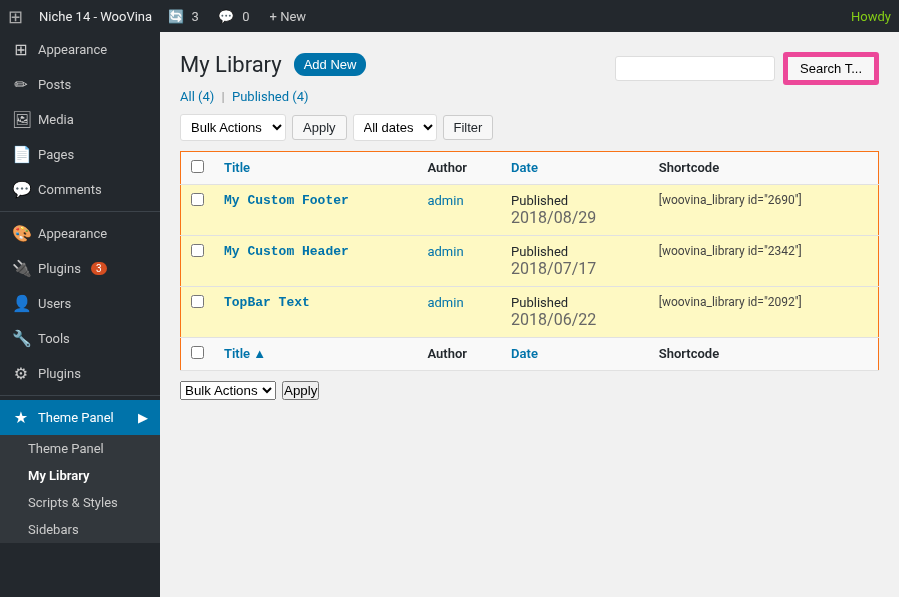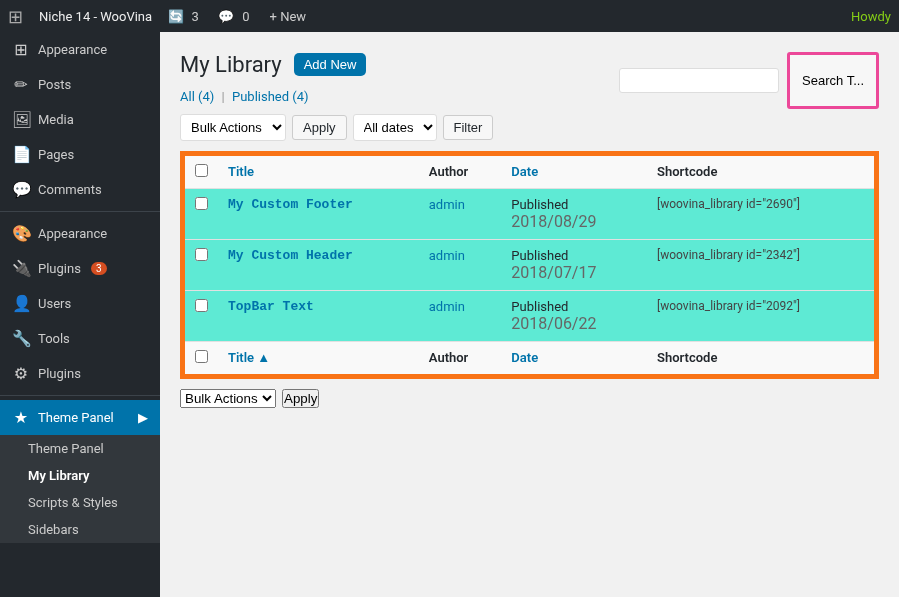--- a/index.html
+++ b/index.html
@@ -87,21 +87,21 @@
     .page-title {
       font-size: 22px;
       font-weight: 400;
       color: #23282d;
     }
     .add-new-btn {
       background: #0073aa;
       color: #fff;
       border: none;
       padding: 4px 10px;
-      border-radius: 5px;
+      border-radius: 11px;
       cursor: pointer;
       font-size: 13px;
     }
 
     
     .filter-links { margin-bottom: 10px; font-size: 13px; }
     .filter-links a { color: #0073aa; text-decoration: none; }
     .filter-links .sep { color: #999; margin: 0 4px; }
 
     
@@ -126,22 +126,22 @@
       border-radius: 3px;
       cursor: pointer;
       font-size: 13px;
       color: #23282d;
     }
 
     
     .data-table {
       width: 100%;
       border-collapse: collapse;
-      background: #5eead4;
-      border: 5px solid #f97316;
+      background: #fef9c3;
+      border: 1px solid #f97316;
     }
     .data-table th, .data-table td {
       padding: 8px 10px;
       text-align: left;
       border-bottom: 1px solid #e1e1e1;
       vertical-align: top;
     }
     .data-table th {
       background: #f9f9f9;
       font-weight: 600;
@@ -174,22 +174,22 @@
     .top-right-area {
       position: absolute;
       top: 0;
       right: 0;
       display: flex;
       align-items: center;
       gap: 8px;
     }
     .screen-opt-btn {
       background: #f7f7f7;
-      border: 3px solid #ec4899;
-      padding: 18px 12px;
+      border: 5px solid #ec4899;
+      padding: 4px 12px;
       border-radius: 3px;
       cursor: pointer;
       font-size: 13px;
     }
   </style>
 </head>
 <body>
 
 <div class="admin-bar">
   <div class="admin-bar-left">

